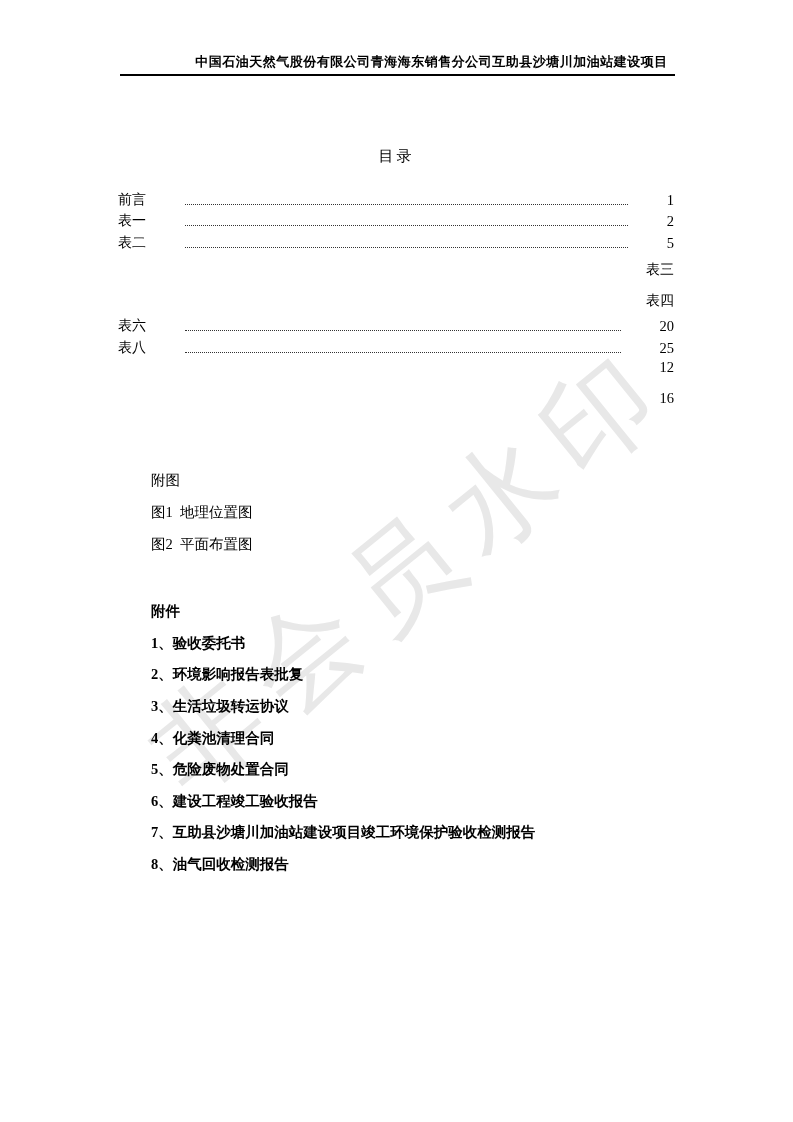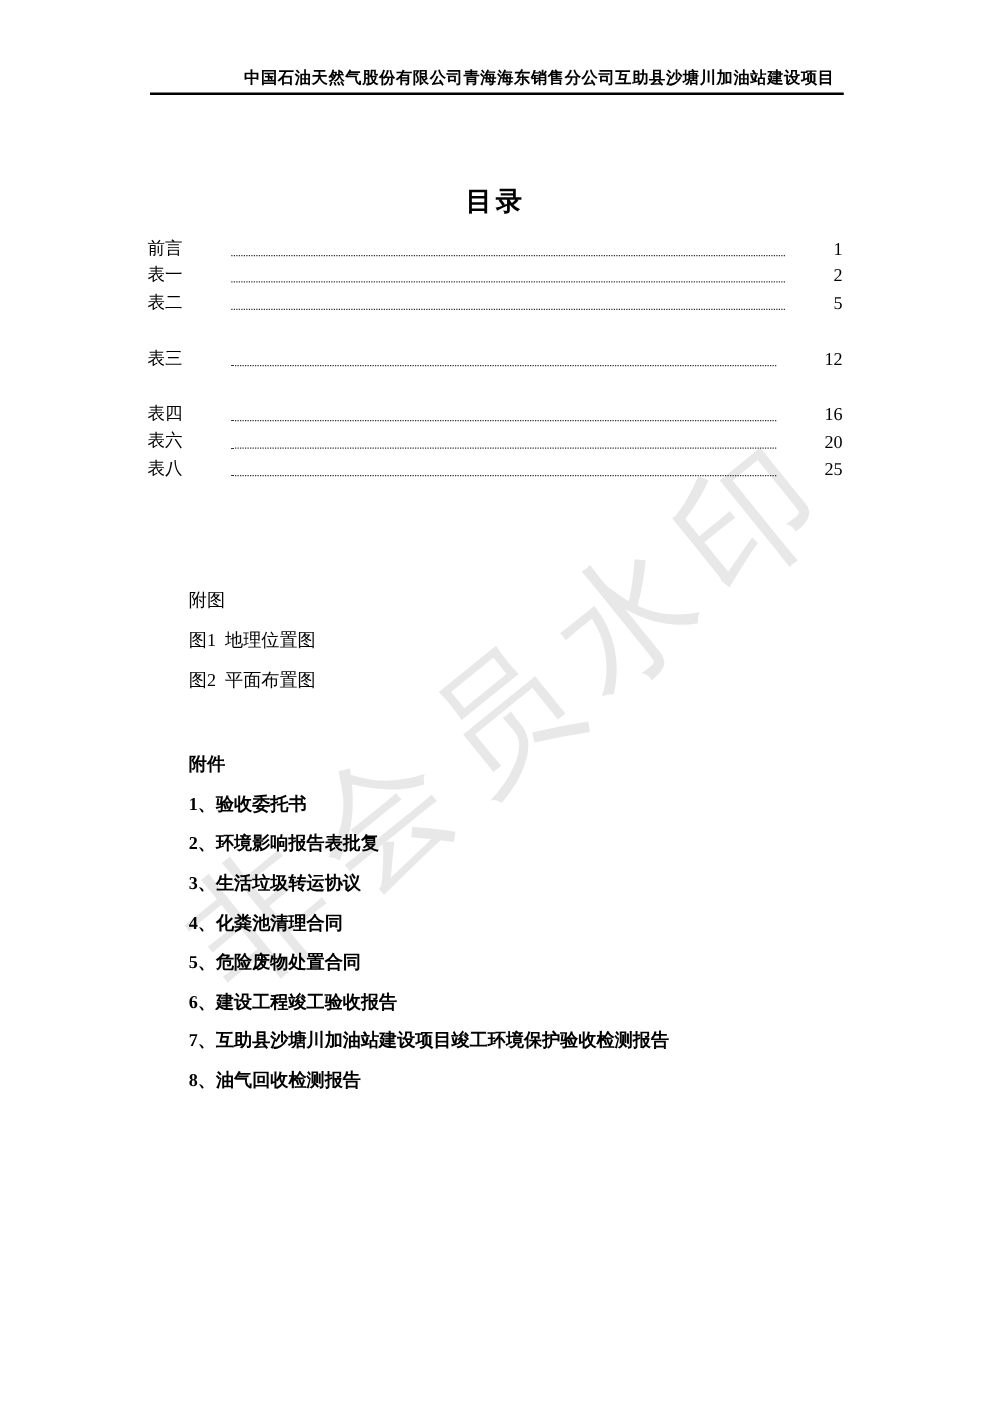--- a/index.html
+++ b/index.html
@@ -51,37 +51,37 @@
     width: 555px;
     height: 2px;
     background: #000;
   }
   .doc-title {
     position: absolute;
     top: 147px;
     left: 0;
     width: 100%;
     text-align: center;
-    font-size: 21px;
-    font-weight: bold;
+    font-size: 15px;
+    font-weight: normal;
     letter-spacing: 3px;
   }
   .toc {
     position: absolute;
     left: 118px;
     top: 187px;
     width: 556px;
   }
   .toc-row {
     display: flex;
     align-items: flex-end;
     height: 21.7px;
     gap: 37px;
   }
-  .toc-row.gap-lg { margin-top: 23px; }
+  .toc-row.gap-lg { margin-top: 9px; flex-direction: column; }
   .toc-label {
     font-size: 14px;
     line-height: 18px;
     white-space: pre;
   }
   .toc-leader {
     flex: 1;
     margin: 0 2px 4px 2px;
     border-bottom: 1.7px dotted #333;
     height: 0;

